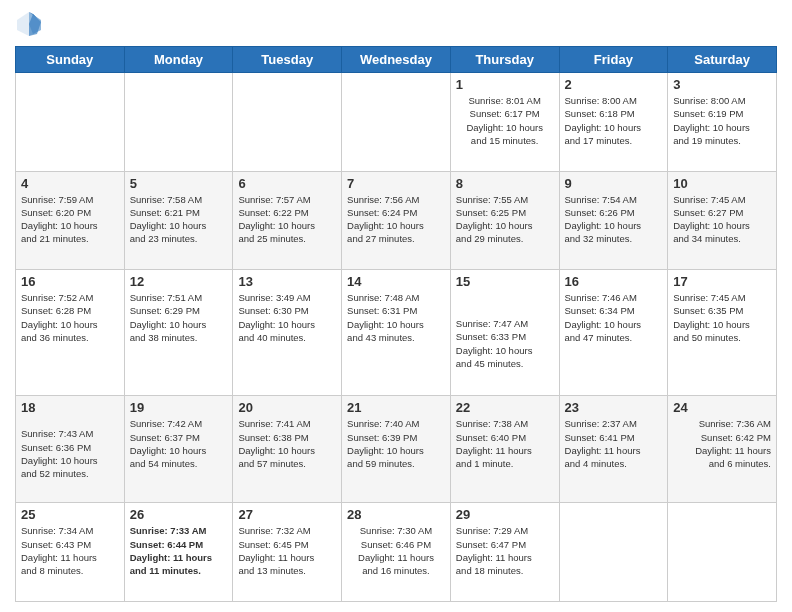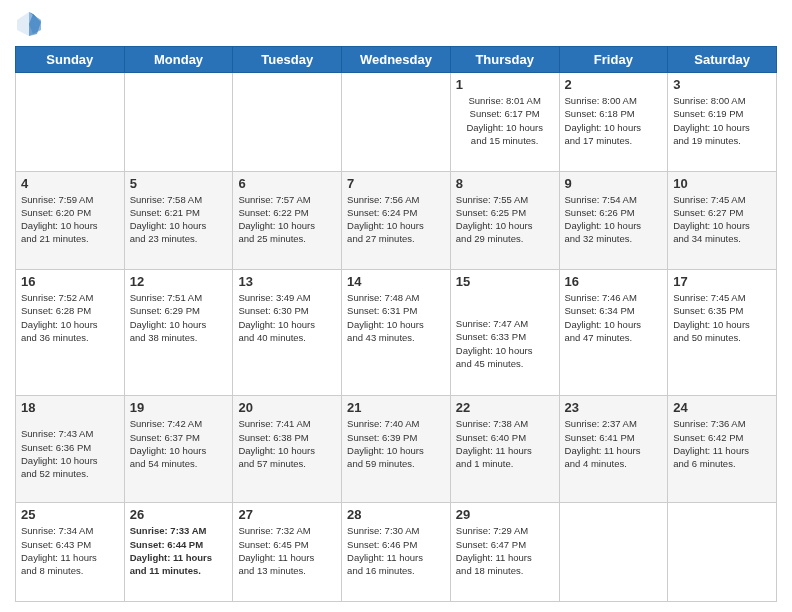--- a/index.html
+++ b/index.html
@@ -301,21 +301,21 @@
           </td>
           <td>
             <span class="day-number">23</span>
             <div class="day-info" style="white-space: pre-line;">Sunrise: 2:37 AM
 Sunset: 6:41 PM
 Daylight: 11 hours
 and 4 minutes.</div>
           </td>
           <td>
             <span class="day-number">24</span>
-            <div class="day-info" style="white-space: pre-line;">Sunrise: 7:36 AM
+            <div class="day-info" style="white-space: pre-line; text-align: right;">Sunrise: 7:36 AM
 Sunset: 6:42 PM
 Daylight: 11 hours
 and 6 minutes.</div>
           </td>
         </tr>
         <tr>
           <td>
             <span class="day-number">25</span>
             <div class="day-info" style="white-space: pre-line;">Sunrise: 7:34 AM
 Sunset: 6:43 PM
@@ -331,21 +331,21 @@
           </td>
           <td>
             <span class="day-number">27</span>
             <div class="day-info" style="white-space: pre-line;">Sunrise: 7:32 AM
 Sunset: 6:45 PM
 Daylight: 11 hours
 and 13 minutes.</div>
           </td>
           <td>
             <span class="day-number">28</span>
-            <div class="day-info" style="white-space: pre-line;">Sunrise: 7:30 AM
+            <div class="day-info" style="white-space: pre-line; text-align: center;">Sunrise: 7:30 AM
 Sunset: 6:46 PM
 Daylight: 11 hours
 and 16 minutes.</div>
           </td>
           <td>
             <span class="day-number">29</span>
             <div class="day-info" style="white-space: pre-line;">Sunrise: 7:29 AM
 Sunset: 6:47 PM
 Daylight: 11 hours
 and 18 minutes.</div>

